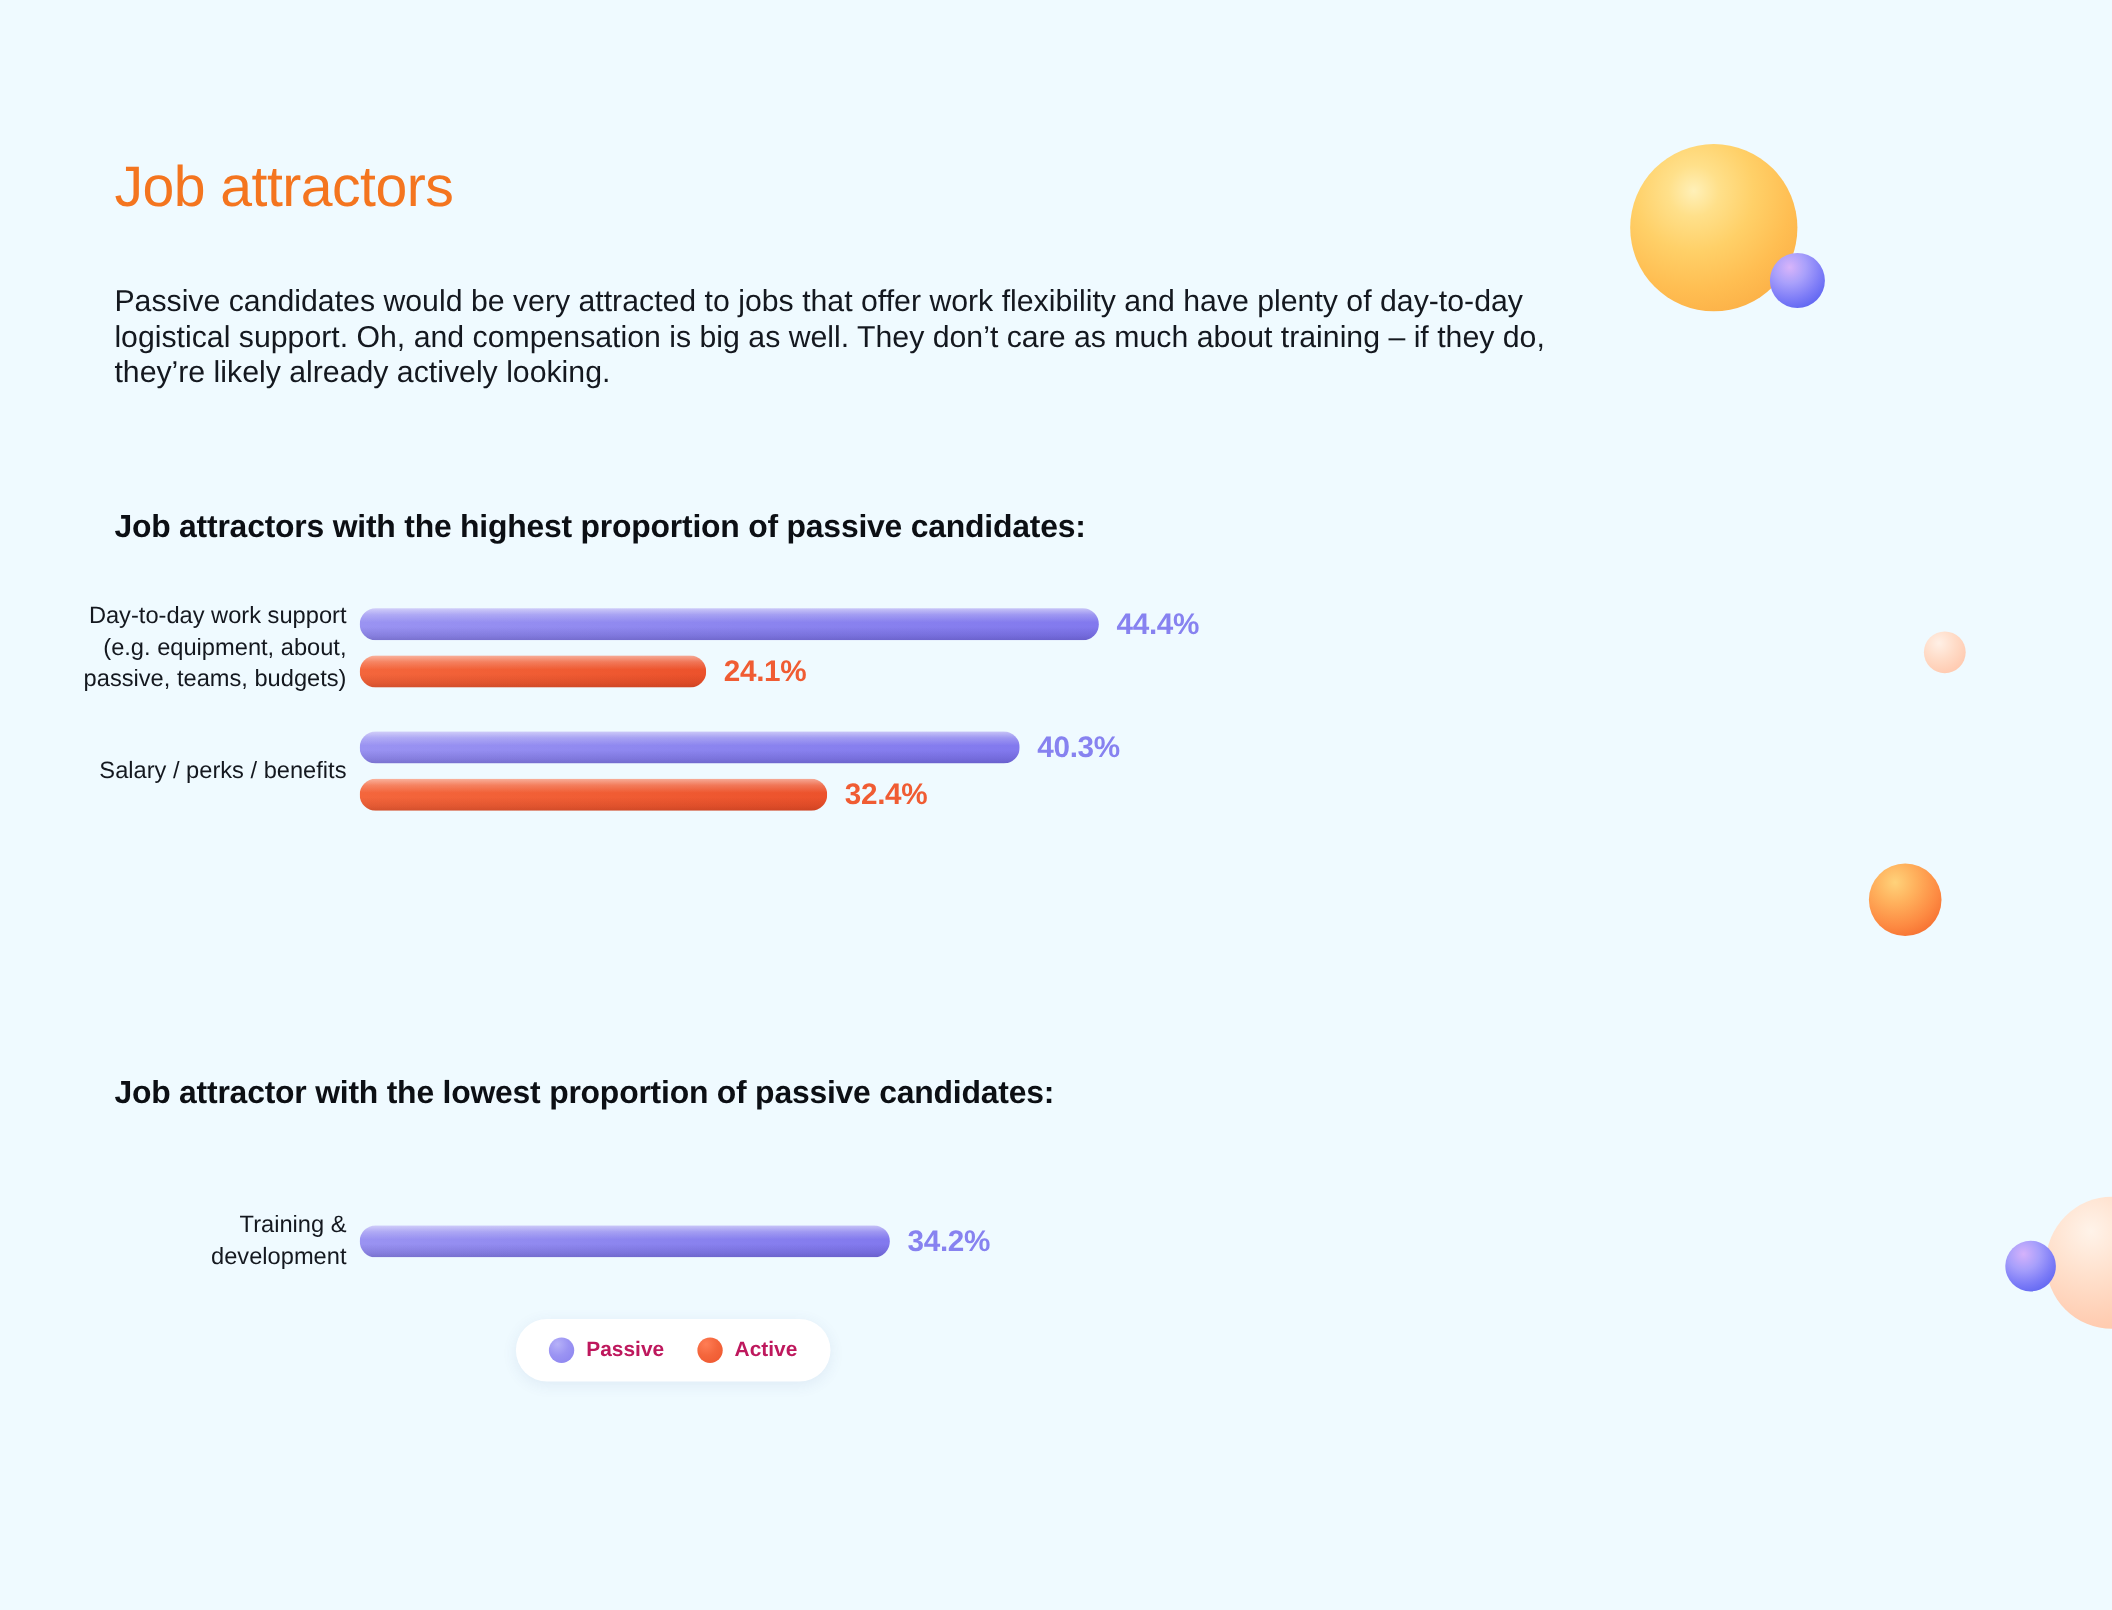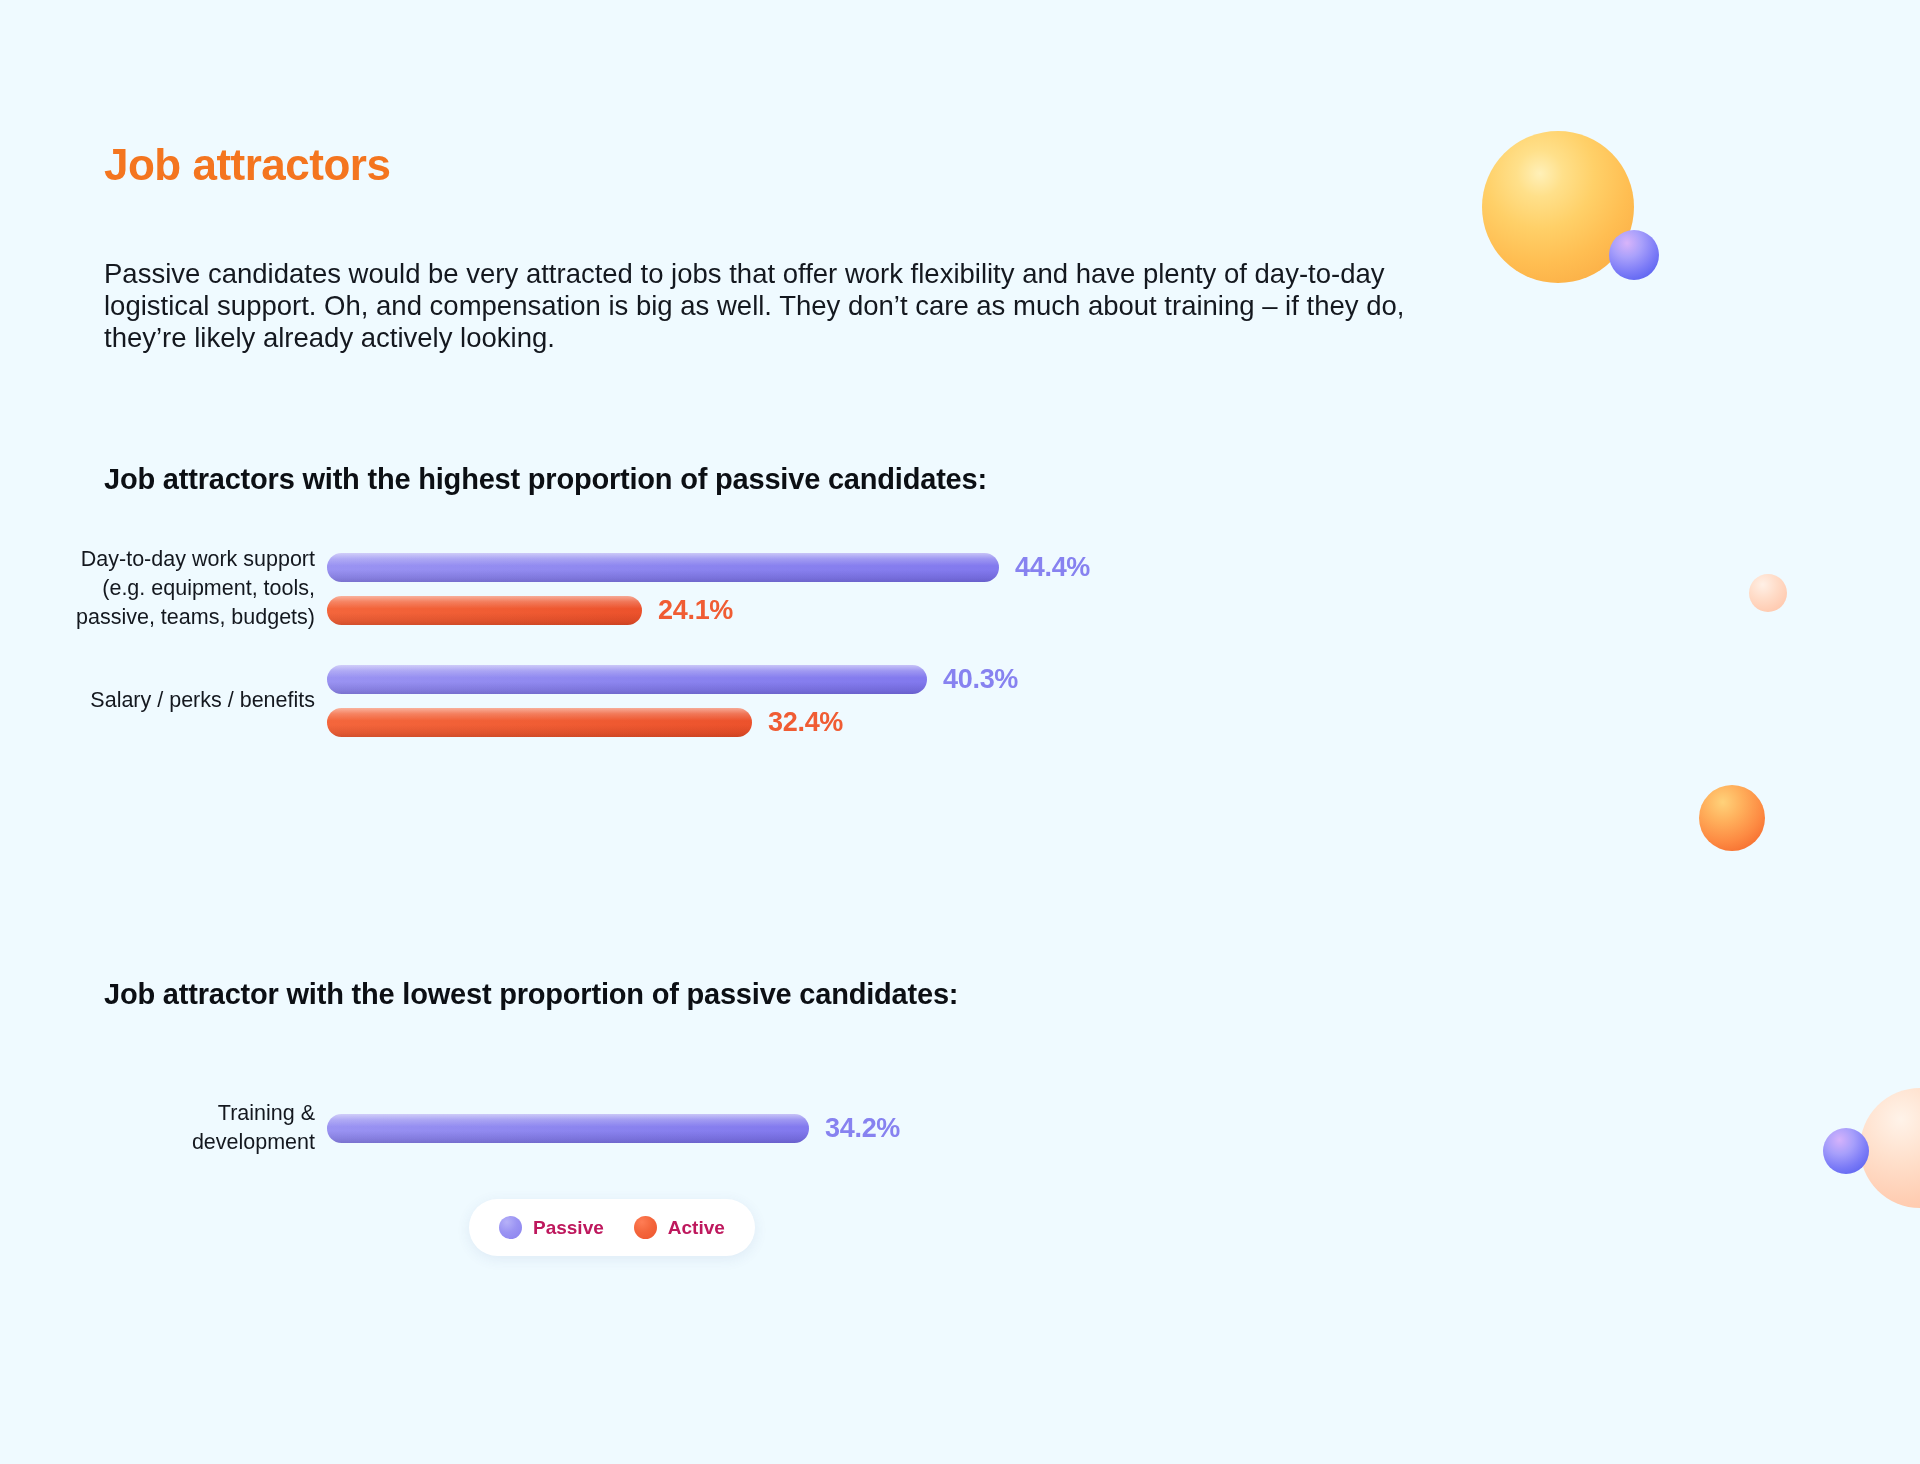--- a/index.html
+++ b/index.html
@@ -62,22 +62,22 @@
                 #d5b2fb 0%, #a79ffb 32%, #7b7bf7 62%,
                 #5a62f0 88%, #4d58ec 100%);
   }
 
   
   .page { position: relative; z-index: 2; }
 
   .title {
     position: absolute;
     left: 104px; top: 140px;
-    font-size: 44px;
-    font-weight: bold;
+    font-size: 52px;
+    font-weight: normal;
     color: #f4751f;
     letter-spacing: -0.5px;
   }
 
   .intro {
     position: absolute;
     left: 104px; top: 258px;
     width: 1380px;
     font-size: 27.5px;
     line-height: 32px;
@@ -215,21 +215,21 @@
   <p class="intro">Passive candidates would be very attracted to jobs that offer work flexibility and have plenty of day-to-day logistical support. Oh, and compensation is big as well. They don’t care as much about training – if they do, they’re likely already actively looking.</p>
 
   <h2 class="section-heading heading-high">Job attractors with the highest proportion of passive candidates:</h2>
 
   <div class="chart chart-high">
 
 
     <div class="row">
       <div class="row-label">
         <div>Day-to-day work support</div>
-        <div>(e.g. equipment, tools,</div>
+        <div>(e.g. equipment, about,</div>
         <div>passive, teams, budgets)</div>
       </div>
       <div class="bars">
         <div class="bar-line">
           <div class="bar bar-passive" style="width: 672px;"></div>
           <span class="bar-value val-passive">44.4%</span>
         </div>
         <div class="bar-line">
           <div class="bar bar-active" style="width: 315px;"></div>
           <span class="bar-value val-active">24.1%</span>

